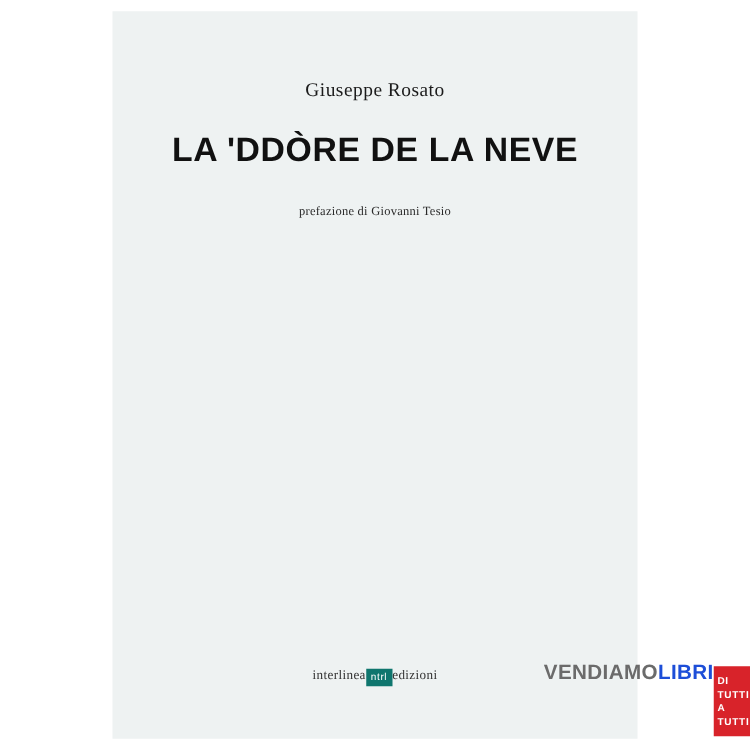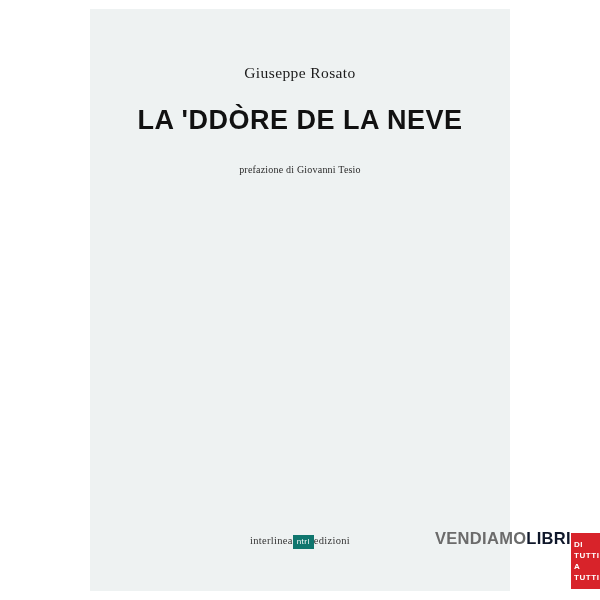--- a/index.html
+++ b/index.html
@@ -146,21 +146,21 @@
     font-size: 16.5px;
     line-height: 17px;
     color: #6b6b6b;
     letter-spacing: 0.3px;
   }
   .badge-line2 {
     font-family: "Liberation Sans", sans-serif;
     font-weight: bold;
     font-size: 16.5px;
     line-height: 17px;
-    color: #0f172a;
+    color: #1d4ed8;
     letter-spacing: 0.3px;
   }
   .badge-line3 {
     margin-top: 3px;
     background: #d8232a;
     color: #ffffff;
     font-family: "Liberation Sans", sans-serif;
     font-weight: bold;
     font-size: 8px;
     line-height: 11px;

